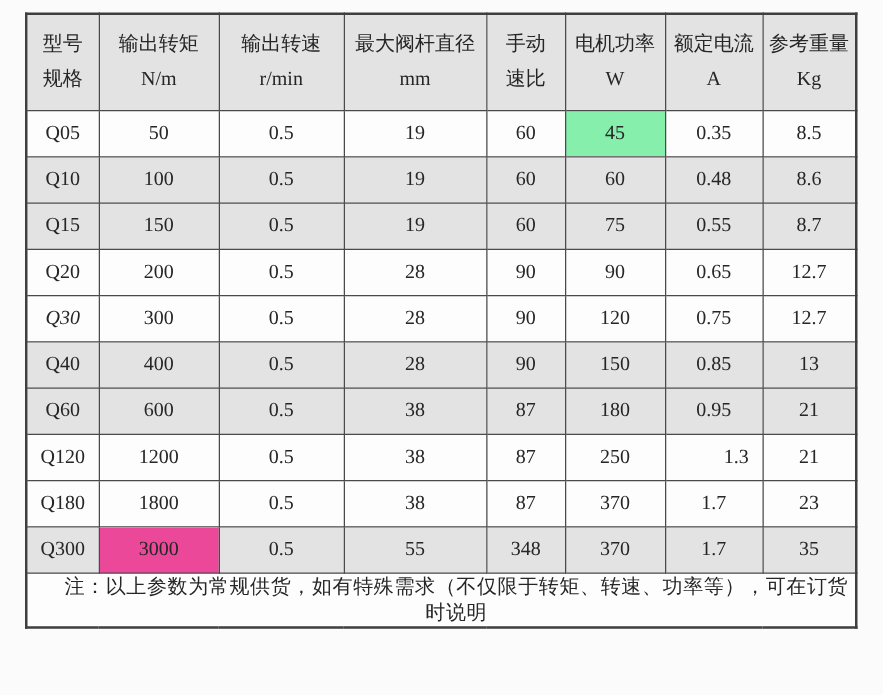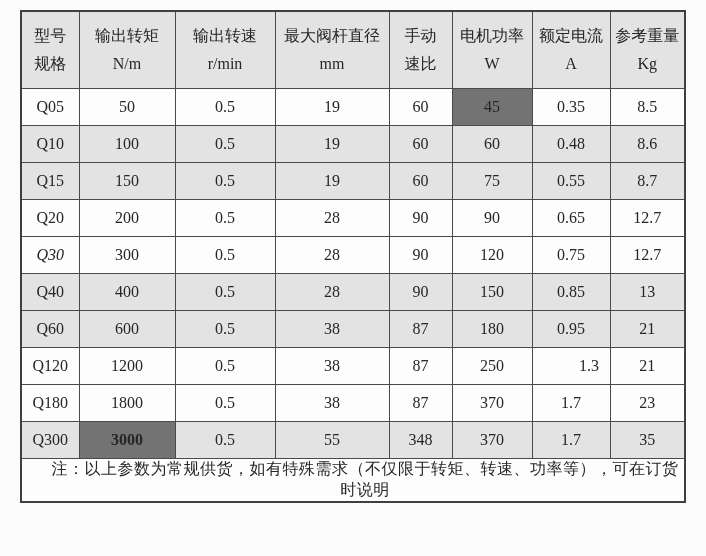--- a/index.html
+++ b/index.html
@@ -108,21 +108,21 @@
             </th>
           </tr>
       </thead>
       <tbody>
           <tr>
             <td style="background: rgb(253, 253, 253);">Q05</td>
             <td style="background: rgb(253, 253, 253);">50</td>
             <td style="background: rgb(253, 253, 253);">0.5</td>
             <td style="background: rgb(253, 253, 253);">19</td>
             <td style="background: rgb(253, 253, 253);">60</td>
-            <td style="background: #737373;">45</td>
+            <td style="background: #86efac;">45</td>
             <td style="background: rgb(253, 253, 253);">0.35</td>
             <td style="background: rgb(253, 253, 253);">8.5</td>
           </tr>
           <tr>
             <td style="background: rgb(227, 227, 227);">Q10</td>
             <td style="background: rgb(227, 227, 227);">100</td>
             <td style="background: rgb(227, 227, 227);">0.5</td>
             <td style="background: rgb(227, 227, 227);">19</td>
             <td style="background: rgb(227, 227, 227);">60</td>
             <td style="background: rgb(227, 227, 227);">60</td>
@@ -194,21 +194,21 @@
             <td style="background: rgb(253, 253, 253);">1800</td>
             <td style="background: rgb(253, 253, 253);">0.5</td>
             <td style="background: rgb(253, 253, 253);">38</td>
             <td style="background: rgb(253, 253, 253);">87</td>
             <td style="background: rgb(253, 253, 253);">370</td>
             <td style="background: rgb(253, 253, 253);">1.7</td>
             <td style="background: rgb(253, 253, 253);">23</td>
           </tr>
           <tr>
             <td style="background: rgb(227, 227, 227);">Q300</td>
-            <td style="background: #737373; font-weight: bold;">3000</td>
+            <td style="background: #ec4899;">3000</td>
             <td style="background: rgb(227, 227, 227);">0.5</td>
             <td style="background: rgb(227, 227, 227);">55</td>
             <td style="background: rgb(227, 227, 227);">348</td>
             <td style="background: rgb(227, 227, 227);">370</td>
             <td style="background: rgb(227, 227, 227);">1.7</td>
             <td style="background: rgb(227, 227, 227);">35</td>
           </tr>
         </tbody>
       <tfoot>
         <tr>

